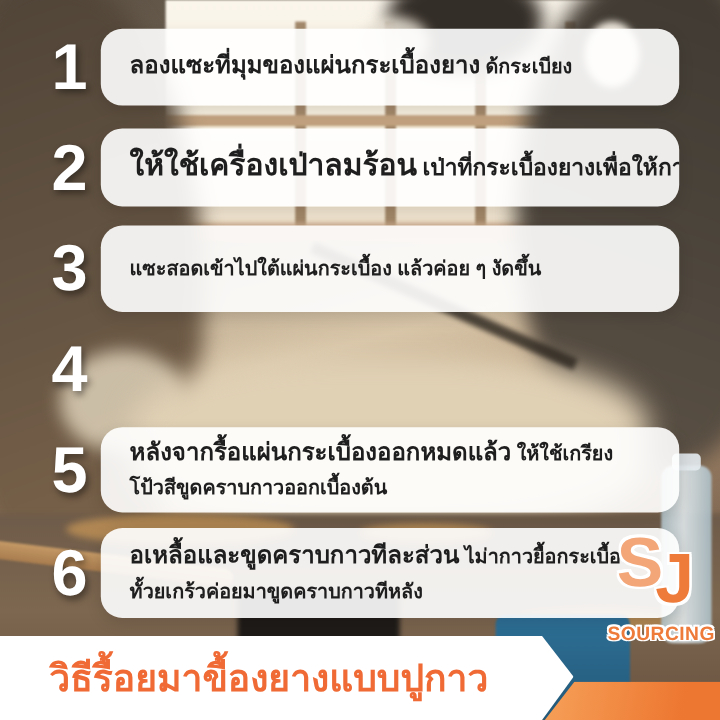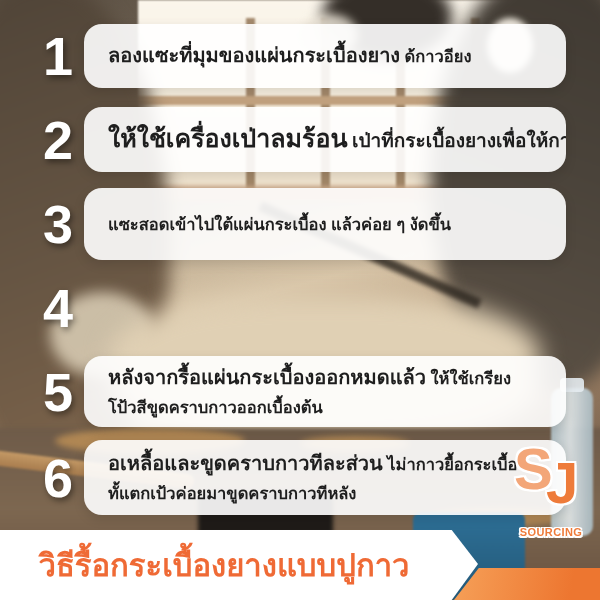--- a/index.html
+++ b/index.html
@@ -61,21 +61,21 @@
   .orange-wedge{position:absolute;left:454px;top:568px;width:146px;height:32px;
     background:linear-gradient(100deg,#F6A058 0%,#ED7630 80%);
     clip-path:polygon(17% 0,100% 0,100% 100%,0 100%);z-index:4;}
   
   .logo{position:absolute;left:506px;top:438px;width:90px;height:100px;z-index:6;}
   .logo-s,.logo-j{position:absolute;font-size:58px;line-height:1;font-weight:800;
     text-shadow:-2px -2px 0 #fff,2px -2px 0 #fff,-2px 2px 0 #fff,2px 2px 0 #fff,-2px 0 0 #fff,2px 0 0 #fff,0 -2px 0 #fff,0 2px 0 #fff;}
   .logo-s{left:8px;top:2px;color:#F3A678;}
   .logo-j{left:40px;top:16px;color:#EE7B3A;}
   .logo-word{position:absolute;left:-2px;bottom:0;width:94px;text-align:center;
-    font-size:11px;font-weight:800;letter-spacing:.4px;color:#EE7B3A;
+    font-size:16px;font-weight:800;letter-spacing:.4px;color:#EE7B3A;
     text-shadow:-1.5px -1.5px 0 #fff,1.5px -1.5px 0 #fff,-1.5px 1.5px 0 #fff,1.5px 1.5px 0 #fff,-1.5px 0 0 #fff,1.5px 0 0 #fff,0 -1.5px 0 #fff,0 1.5px 0 #fff;}
 </style>
 </head>
 <body>
 
 <div class="canvas">
 
   <div>
     <div class="ph window">
       <span class="muntin m1"></span>
@@ -100,21 +100,21 @@
     <div class="ph stick"></div>
     <div class="ph mallet"></div>
     <div class="ph bucket"></div>
     <div class="ph bottle"></div>
     <div class="ph bottle-cap"></div>
   </div>
 
   <div class="step s1">
     <div class="num">1</div>
     <div class="box">
-      <div class="l1"><span class="lead">ลองแซะที่มุมของแผ่นกระเบื้องยาง</span> <span class="rest">ด้กาวอียง</span></div>
+      <div class="l1"><span class="lead">ลองแซะที่มุมของแผ่นกระเบื้องยาง</span> <span class="rest">ด้กระเบียง</span></div>
     </div>
   </div>
 
   <div class="step s2 single">
     <div class="num">2</div>
     <div class="box">
       <div class="l1"><span class="lead">ให้ใช้เครื่องเป่าลมร้อน</span> <span class="rest">เป่าที่กระเบื้องยางเพื่อให้กาวอ่อนตัว</span></div>
       <div class="l2 rest"></div>
     </div>
   </div>
@@ -135,26 +135,26 @@
     <div class="box">
       <div class="l1"><span class="lead">หลังจากรื้อแผ่นกระเบื้องออกหมดแล้ว</span> <span class="rest">ให้ใช้เกรียง</span></div>
       <div class="l2 rest">โป้วสีขูดคราบกาวออกเบื้องต้น</div>
     </div>
   </div>
 
   <div class="step s6">
     <div class="num">6</div>
     <div class="box">
       <div class="l1"><span class="lead">อเหลื้อและขูดคราบกาวทีละส่วน</span> <span class="rest">ไม่ากาวยื้อกระเบื้อง</span></div>
-      <div class="l2 rest">ทั้แตกเป้วค่อยมาขูดคราบกาวทีหลัง</div>
+      <div class="l2 rest">ทั้วยเกร้วค่อยมาขูดคราบกาวทีหลัง</div>
     </div>
   </div>
 
   <div class="footer-band">
-    <div class="footer-title">วิธีรื้อกระเบื้องยางแบบปูกาว</div>
+    <div class="footer-title">วิธีรื้อยมาขื้องยางแบบปูกาว</div>
   </div>
   <div class="orange-wedge"></div>
 
   <div class="logo">
     <span class="logo-s">S</span>
     <span class="logo-j">J</span>
     <div class="logo-word">SOURCING</div>
   </div>
 
 </div>

